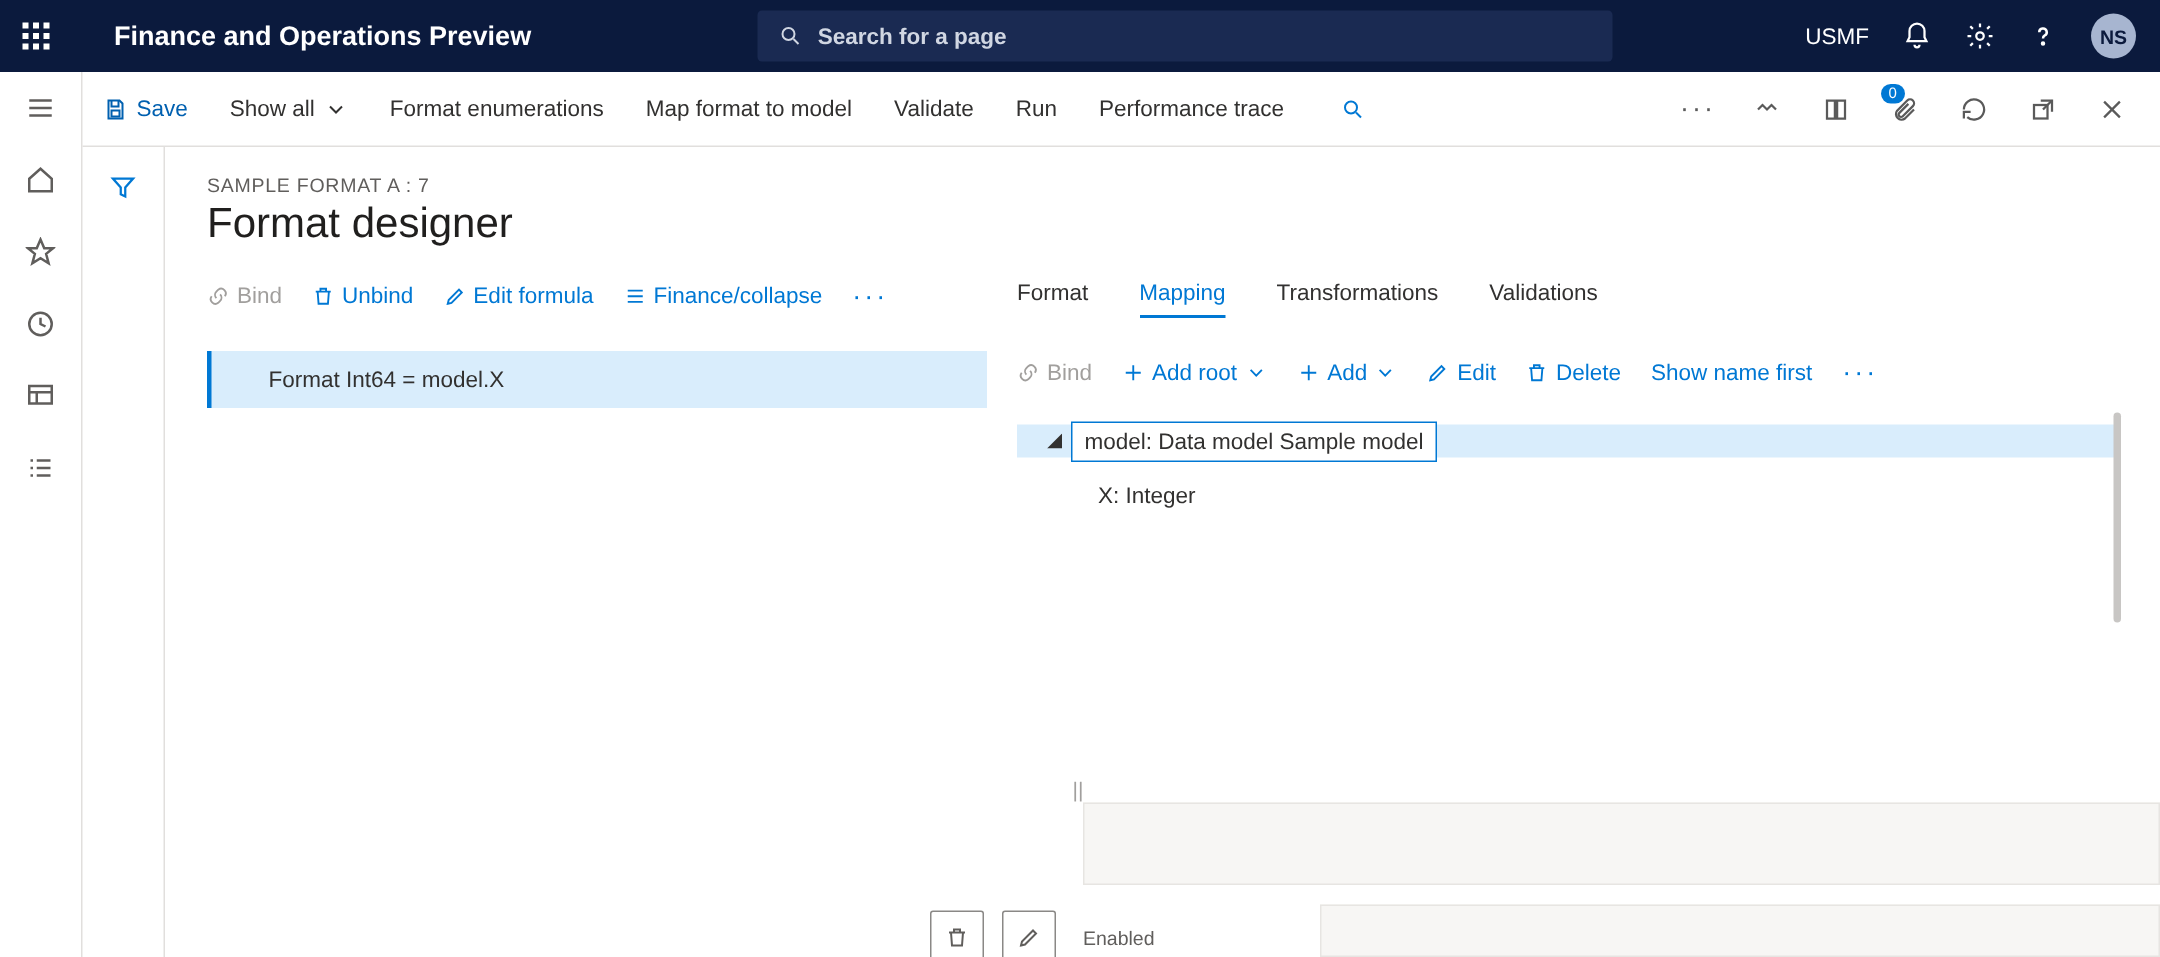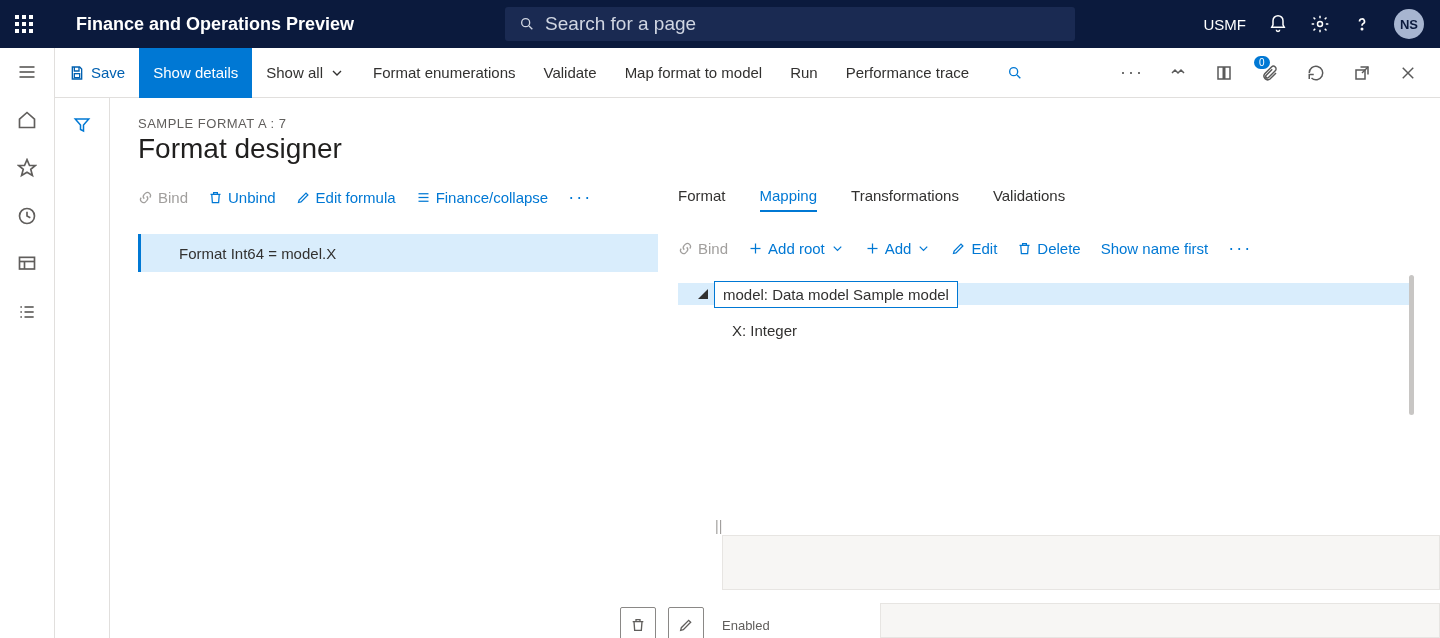--- a/index.html
+++ b/index.html
@@ -6,21 +6,21 @@
   html, body { width: 1440px; height: 638px; font-family: "Segoe UI", Arial, sans-serif; font-size: 14px; color: #323130; background: #fff; overflow: hidden; }
 
   
   .topbar { height: 48px; background: #0b1a3d; color: #fff; display: flex; align-items: center; gap: 16px; }
   .waffle { width: 48px; height: 48px; display: flex; align-items: center; justify-content: center; }
   .waffle-grid { width: 18px; height: 18px; display: grid; grid-template-columns: repeat(3,4px); grid-template-rows: repeat(3,4px); gap: 3px; }
   .waffle-grid span { background: #fff; width: 4px; height: 4px; }
   .app-title { font-size: 18px; font-weight: 600; padding-left: 12px; }
   .searchbox { margin-left: 135px; width: 570px; height: 34px; background: #1a2a52; border-radius: 3px; display: flex; align-items: center; padding: 0 14px; color: #d0d6e2; }
   .searchbox svg { width: 16px; height: 16px; stroke: #d0d6e2; }
-  .searchbox span { margin-left: 10px; font-size: 19px; }
+  .searchbox span { margin-left: 10px; font-size: 15px; font-weight: bold; }
   .top-right { margin-left: auto; display: flex; align-items: center; gap: 22px; padding-right: 16px; }
   .top-right .company { font-size: 15px; }
   .top-icon { width: 20px; height: 20px; stroke: #fff; fill: none; }
   .avatar { width: 30px; height: 30px; border-radius: 50%; background: #a7b5d0; color: #0b1a3d; display: flex; align-items: center; justify-content: center; font-size: 13px; font-weight: 600; }
 
   
   .cmdbar { height: 50px; border-bottom: 1px solid #e1dfdd; display: flex; align-items: center; margin-left: 55px; }
   .btn { height: 50px; display: flex; align-items: center; padding: 0 14px; font-size: 15px; color: #323130; cursor: pointer; gap: 6px; }
   .btn.save { color: #0060b0; }
   .btn svg { width: 16px; height: 16px; }
@@ -122,37 +122,34 @@
 
 <div class="cmdbar">
   <div class="btn save">
     <svg viewBox="0 0 24 24" fill="none" stroke="#0060b0" stroke-width="2">
         <path d="M5 3h11l3 3v15H5z"></path>
         <path d="M8 3v6h7V3"></path>
         <rect x="8" y="13" width="8" height="6"></rect>
       </svg>
     <span>Save</span>
   </div>
-  <div class="btn primary">
-      <span>Show details</span>
-    </div>
   <div class="btn">
     <span>Show all</span>
     <svg viewBox="0 0 24 24" fill="none" stroke="#323130" stroke-width="2">
         <polyline points="6 9 12 15 18 9"></polyline>
       </svg>
   </div>
   <div class="btn">
       <span>Format enumerations</span>
     </div>
   <div class="btn">
+      <span>Map format to model</span>
+    </div>
+  <div class="btn">
       <span>Validate</span>
-    </div>
-  <div class="btn">
-      <span>Map format to model</span>
     </div>
   <div class="btn">
       <span>Run</span>
     </div>
   <div class="btn">
       <span>Performance trace</span>
     </div>
   <div class="btn" style="margin-left:10px">
     <svg viewBox="0 0 24 24" fill="none" stroke="#0078d4" stroke-width="2">
         <circle cx="10" cy="10" r="6"></circle>

